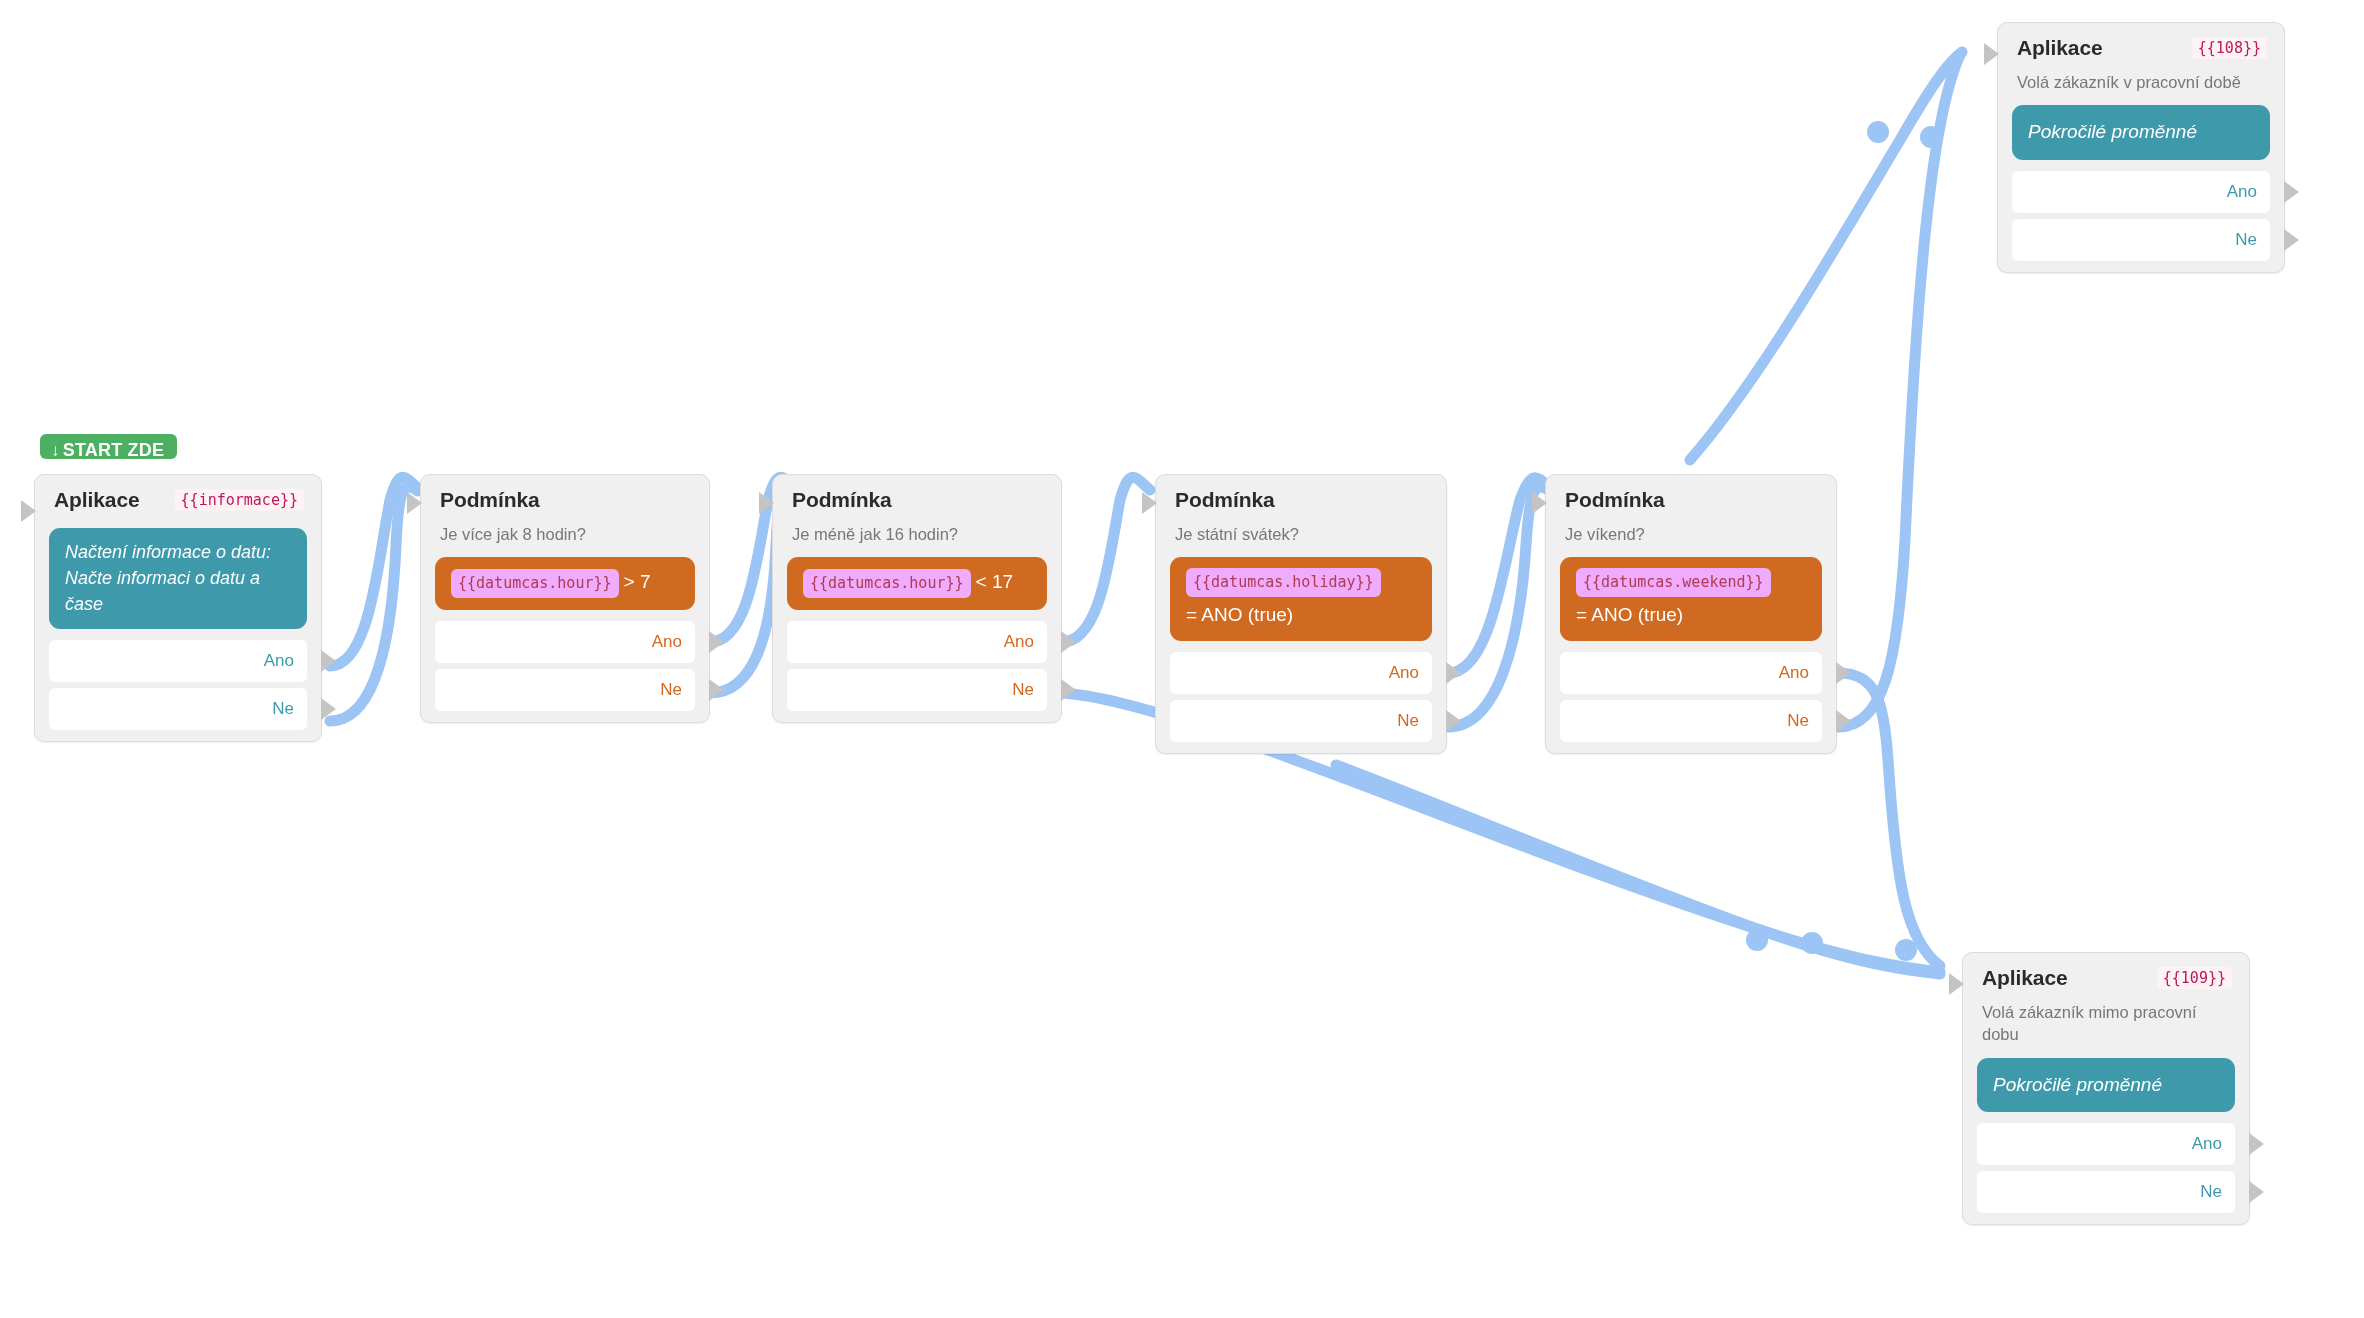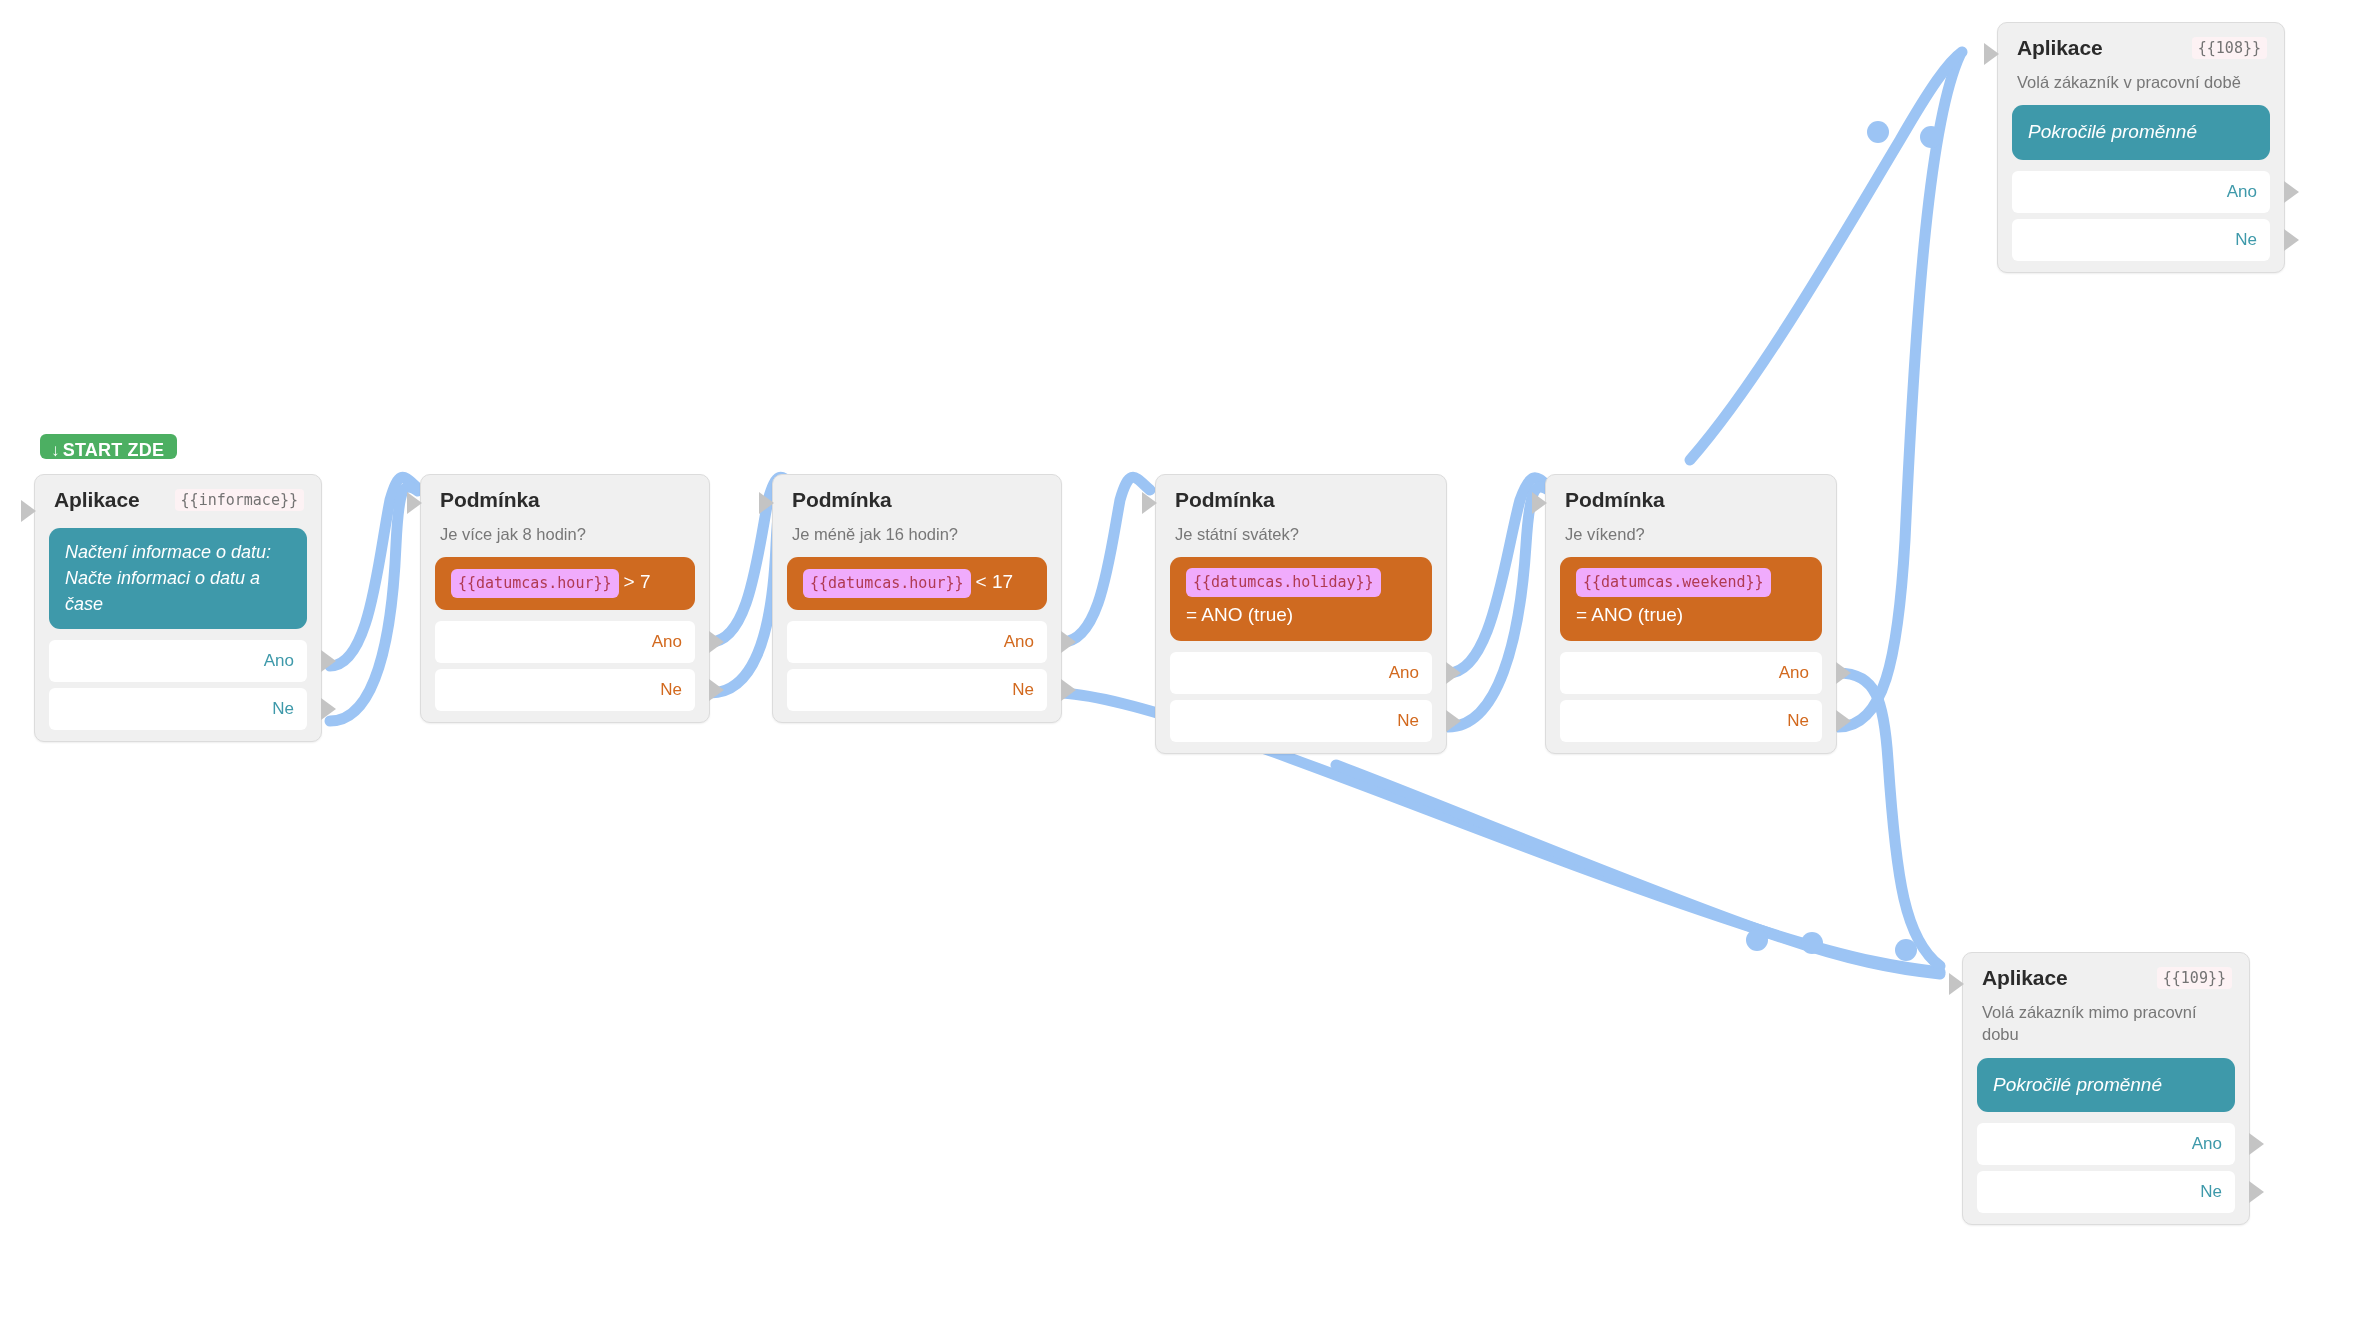--- a/index.html
+++ b/index.html
@@ -62,21 +62,21 @@
   .node-title {
     font-size: 21px;
     font-weight: 700;
     color: #2b2b2b;
     letter-spacing: -.1px;
     text-align: center;
   }
   .node-badge {
     font-family: "DejaVu Sans Mono", monospace;
     font-size: 15px;
-    color: #737373;
+    color: #be185d;
     background: #fdf2f4;
     border-radius: 4px;
     padding: 2px 6px;
     white-space: nowrap;
   }
 
   .node-sub {
     font-size: 16.5px;
     color: #777777;
     padding: 7px 18px 0 19px;

